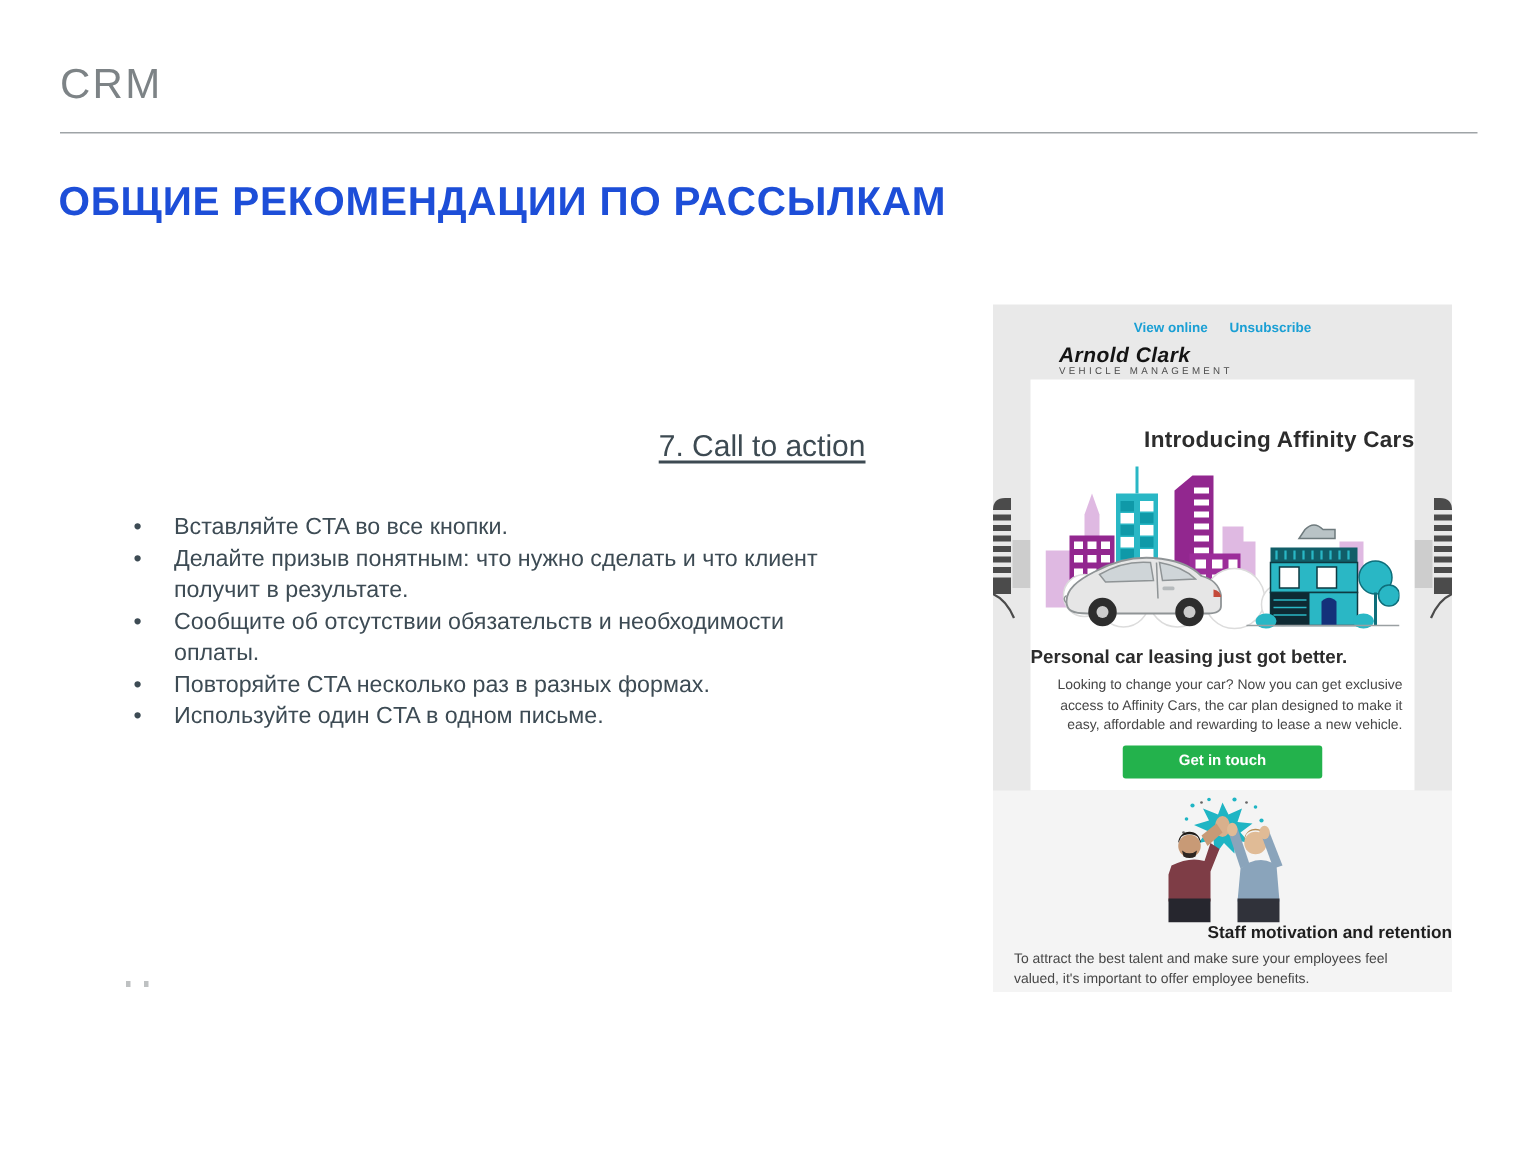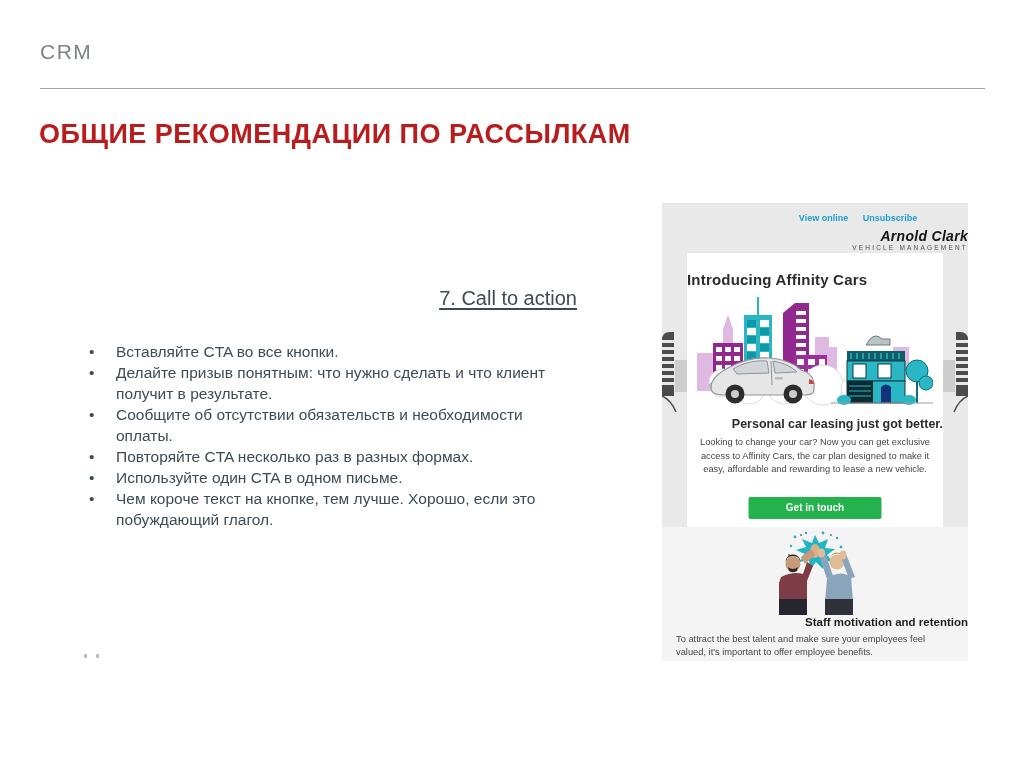--- a/index.html
+++ b/index.html
@@ -2,29 +2,29 @@
 <html><head>
 <meta charset="utf-8">
 <style>
   html,body{margin:0;padding:0;}
   body{
     width:1024px;height:768px;position:relative;overflow:hidden;
     background:#ffffff;font-family:"Liberation Sans", sans-serif;
   }
   
   .crm-header{
-    position:absolute;left:40px;top:40px;font-size:21px;color:#7d8386;
+    position:absolute;left:40px;top:40px;font-size:28px;color:#7d8386;
     letter-spacing:1.5px;font-weight:400;
   }
   .divider{
     position:absolute;left:40px;top:88px;width:945px;height:1px;background:#9fa4a7;
   }
   .page-title{
     position:absolute;left:39px;top:119px;font-size:27px;font-weight:bold;
-    color:#b91c1c;letter-spacing:0.5px;white-space:nowrap;
+    color:#1d4ed8;letter-spacing:0.5px;white-space:nowrap;
   }
   
   .content-left{
     position:absolute;left:85px;top:287px;width:492px;color:#3d4b54;
   }
   .section-heading{
     margin:0;text-align:right;font-size:20px;font-weight:400;
     text-decoration:underline;text-underline-offset:3px;color:#3d4a52;
   }
   .bullet-list{
@@ -38,44 +38,44 @@
     position:absolute;left:84px;top:654px;display:flex;gap:9px;opacity:.55;
   }
   .footnote-dots span{width:3px;height:4px;background:#8a8f92;display:block;}
   
   .email{
     position:absolute;left:662px;top:203px;width:306px;height:458px;
     background:#e9e9e9;font-family:"Liberation Sans", sans-serif;
   }
   .email-links{
     position:absolute;top:10px;left:0;width:100%;text-align:center;
-    font-size:9px;font-weight:bold;color:#1a9fd4;padding-left:43px;
+    font-size:9px;font-weight:bold;color:#1a9fd4;
   }
   .email-links span{margin:0 6px;}
-  .email-logo{position:absolute;top:26px;left:0;width:100%;text-align:right;}
+  .email-logo{position:absolute;top:26px;left:0;width:100%;text-align:left;padding-left:44px;}
   .logo-name{
     font-size:14px;font-weight:bold;font-style:italic;color:#141414;
     letter-spacing:0.3px;line-height:14px;
   }
   .logo-tagline{
     font-size:6.5px;letter-spacing:2.2px;color:#4d4d4d;line-height:9px;
   }
   .email-card{
     position:absolute;left:25px;top:50px;width:256px;height:274px;background:#ffffff;
   }
   .card-heading{
-    margin:0;padding-top:18px;text-align:left;font-size:15px;font-weight:bold;
+    margin:0;padding-top:32px;text-align:right;font-size:15px;font-weight:bold;
     color:#2c2c2c;letter-spacing:0.2px;
   }
   .illustration-wrap{margin:7px auto 0;width:236px;height:118px;}
   .card-subheading{
-    margin:4px 0 0 0;text-align:right;font-size:12.5px;font-weight:bold;color:#2c2c2c;
+    margin:4px 0 0 0;text-align:left;font-size:12.5px;font-weight:bold;color:#2c2c2c;
   }
   .card-body{
-    margin:5px 8px 0;text-align:center;font-size:9.3px;line-height:13.5px;color:#464646;
+    margin:5px 8px 0;text-align:right;font-size:9.3px;line-height:13.5px;color:#464646;
   }
   .cta-button{
     position:absolute;left:50%;transform:translateX(-50%);bottom:8px;
     width:133px;height:22px;background:#23b24c;border:none;border-radius:2px;
     color:#ffffff;font-size:10px;font-weight:bold;line-height:22px;text-align:center;
     font-family:"Liberation Sans", sans-serif;cursor:pointer;
   }
   .email-bottom{
     position:absolute;left:0;top:324px;width:306px;height:134px;background:#f4f4f4;
   }
@@ -98,21 +98,20 @@
 <div class="page-title">ОБЩИЕ РЕКОМЕНДАЦИИ ПО РАССЫЛКАМ</div>
 
 <div class="content-left">
   <h2 class="section-heading">7. Call to action</h2>
   <ul class="bullet-list">
     <li>Вставляйте CTA во все кнопки.</li>
     <li>Делайте призыв понятным: что нужно сделать и что клиент получит в результате.</li>
     <li>Сообщите об отсутствии обязательств и необходимости оплаты.</li>
     <li>Повторяйте CTA несколько раз в разных формах.</li>
     <li>Используйте один CTA в одном письме.</li>
-    <li>Чем короче текст на кнопке, тем лучше. Хорошо, если это побуждающий глагол.</li>
   </ul>
 </div>
 
 <div class="footnote-dots">
     <span></span>
     <span></span>
   </div>
 
 <div class="email">
 

